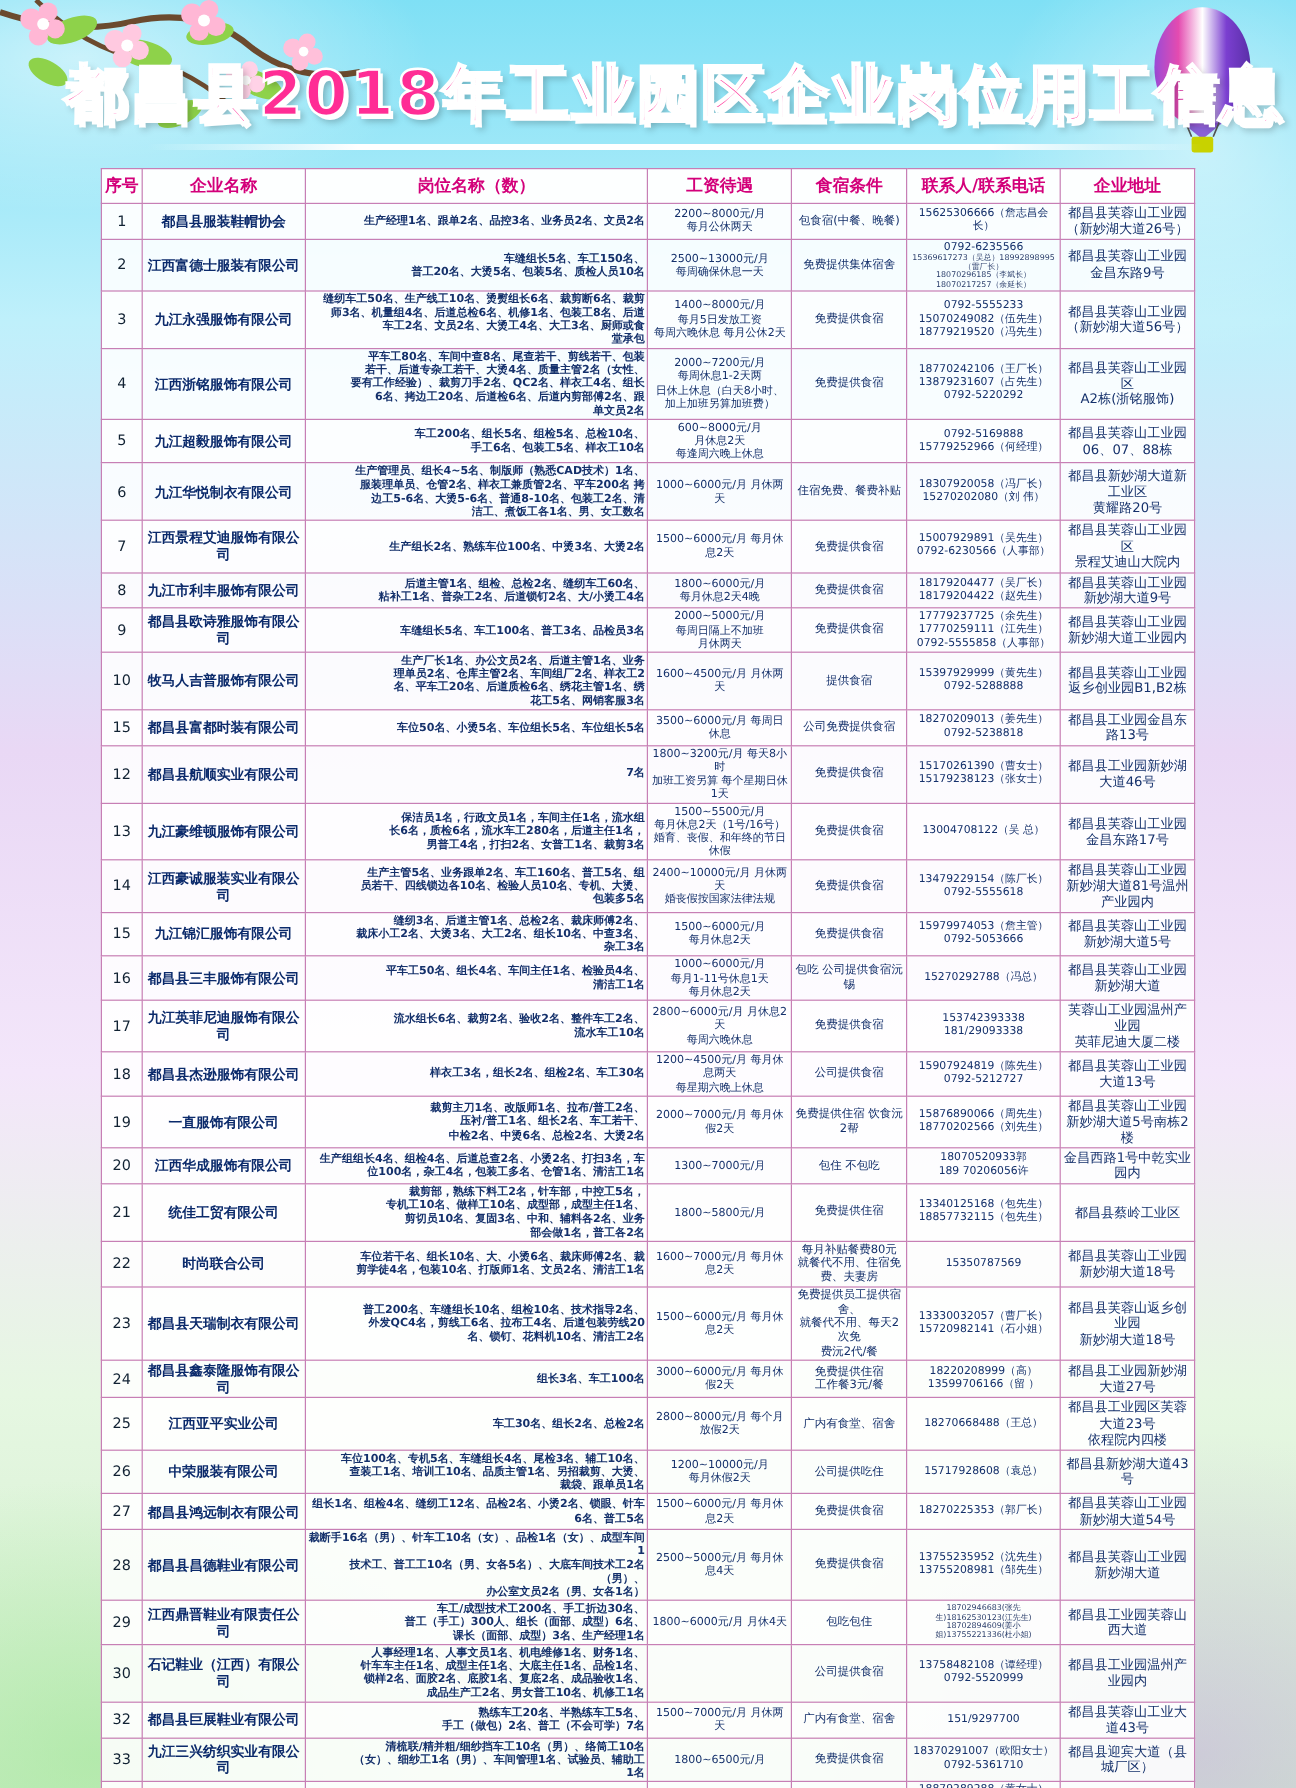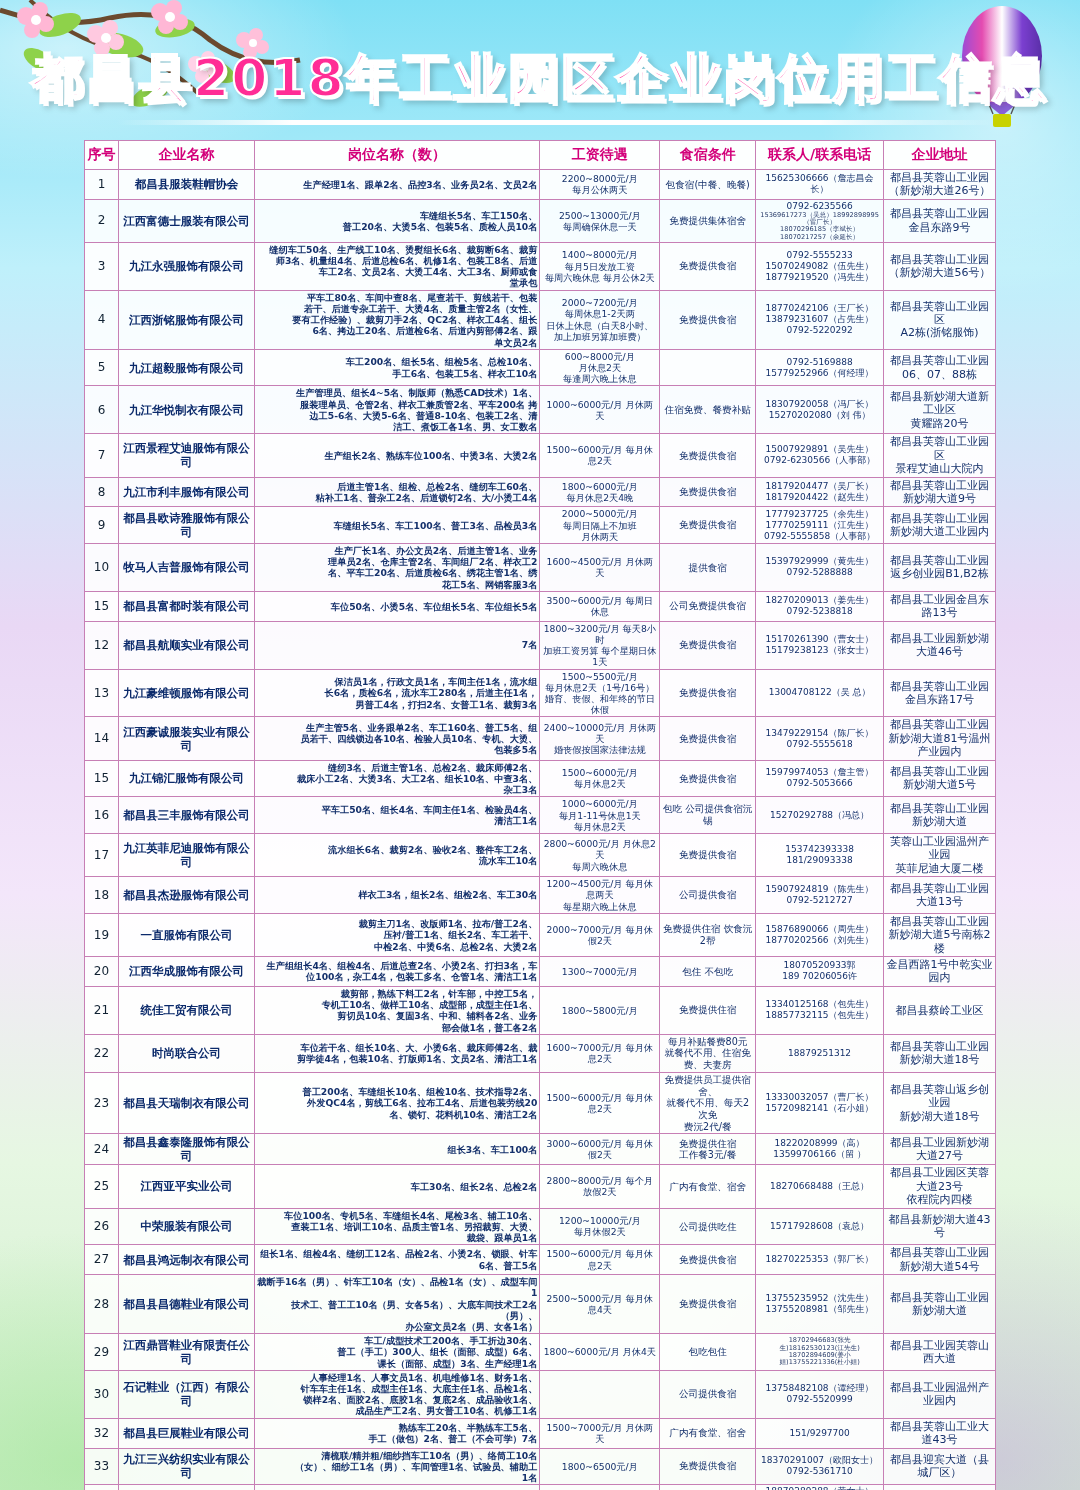--- a/index.html
+++ b/index.html
@@ -13,21 +13,21 @@
   .bg-deco{position:absolute;pointer-events:none;}
   .blob1{left:-60px;top:-40px;width:420px;height:220px;background:radial-gradient(ellipse at 30% 40%,rgba(255,255,255,.55),rgba(255,255,255,0) 70%);}
   .blob2{right:-40px;top:0;width:300px;height:300px;background:radial-gradient(circle at 60% 40%,rgba(255,255,255,.45),rgba(255,255,255,0) 70%);}
   .blob3{left:0;bottom:0;width:400px;height:260px;background:radial-gradient(ellipse at 20% 90%,rgba(160,230,150,.6),rgba(160,230,150,0) 70%);}
   .blob4{right:0;bottom:0;width:420px;height:300px;background:radial-gradient(ellipse at 80% 90%,rgba(200,160,230,.45),rgba(200,160,230,0) 70%);}
 
   
   .sakura{position:absolute;left:0;top:0;width:330px;height:170px;}
   .balloon{position:absolute;right:30px;top:4px;width:95px;height:130px;}
 
-  .title-wrap{position:absolute;left:3px;right:0;top:44px;text-align:left;padding-left:28px;}
+  .title-wrap{position:absolute;left:16px;right:0;top:44px;text-align:center;padding-left:28px;}
   .title{
     display:inline-block;
     font-family:"DejaVu Sans","Liberation Sans",sans-serif;
     font-size:52px;font-weight:bold;letter-spacing:2px;
     color:#ff2d95;
     -webkit-text-stroke:2px #ffffff;
     text-shadow:3px 3px 0 #ffffff, 5px 5px 6px rgba(0,0,0,.25);
   }
   .title-underline{
     width:880px;height:5px;margin:6px auto 0;
@@ -356,21 +356,21 @@
           <td class="c-food">免费提供住宿</td>
           <td class="c-contact">13340125168（包先生）<br>18857732115（包先生）</td>
           <td class="c-addr">都昌县蔡岭工业区</td>
         </tr>
         <tr>
           <td class="c-no">22</td>
           <td class="c-company">时尚联合公司</td>
           <td class="c-job">车位若干名、组长10名、大、小烫6名、裁床师傅2名、裁<br>剪学徒4名，包装10名、打版师1名、文员2名、清洁工1名</td>
           <td class="c-wage">1600~7000元/月 每月休息2天</td>
           <td class="c-food">每月补贴餐费80元<br>就餐代不用、住宿免费、夫妻房</td>
-          <td class="c-contact">18879251312</td>
+          <td class="c-contact">15350787569</td>
           <td class="c-addr">都昌县芙蓉山工业园<br>新妙湖大道18号</td>
         </tr>
         <tr>
           <td class="c-no">23</td>
           <td class="c-company">都昌县天瑞制衣有限公司</td>
           <td class="c-job">普工200名、车缝组长10名、组检10名、技术指导2名、<br>外发QC4名，剪线工6名、拉布工4名、后道包装劳线20<br>名、锁钉、花料机10名、清洁工2名</td>
           <td class="c-wage">1500~6000元/月 每月休息2天</td>
           <td class="c-food">免费提供员工提供宿舍、<br>就餐代不用、每天2次免<br>费沅2代/餐</td>
           <td class="c-contact">13330032057（曹厂长）<br>15720982141（石小姐）</td>
           <td class="c-addr">都昌县芙蓉山返乡创业园<br>新妙湖大道18号</td>

